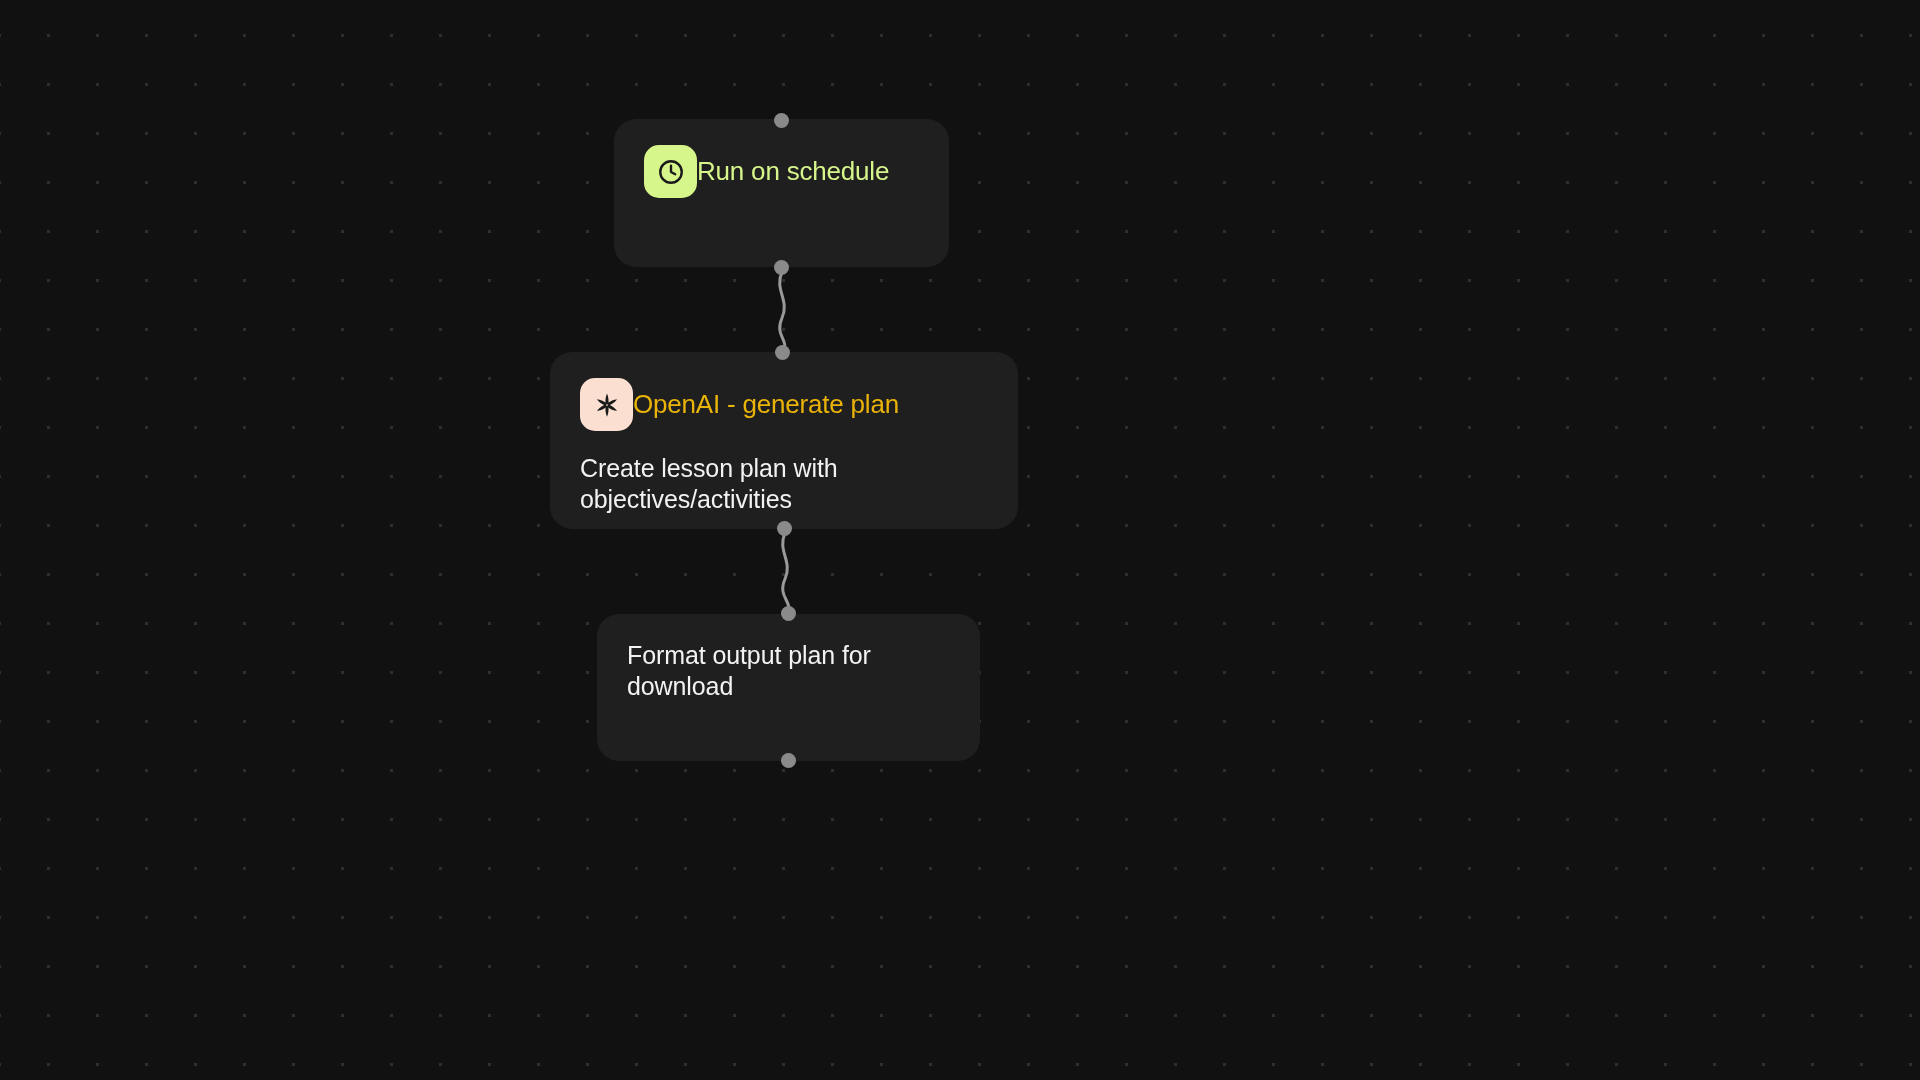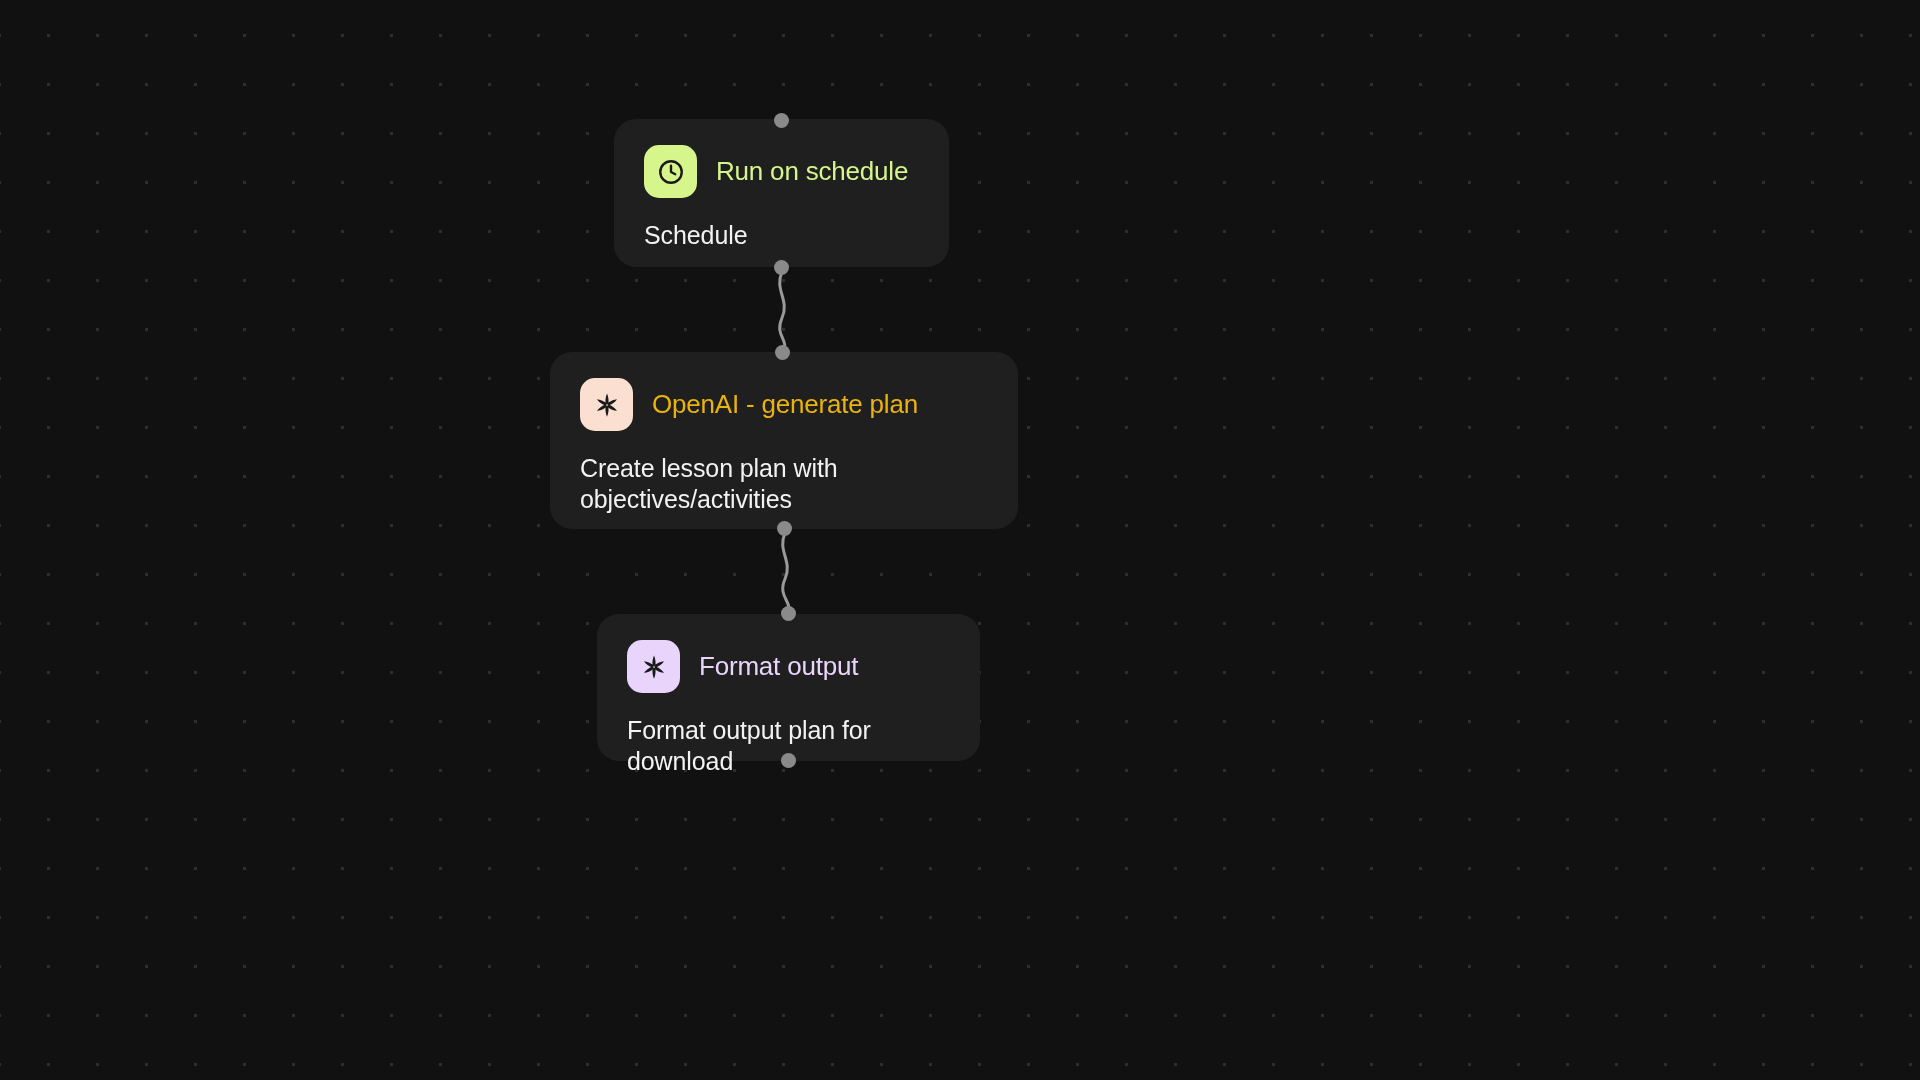--- a/index.html
+++ b/index.html
@@ -37,21 +37,20 @@
     z-index:2;
     padding:26px 30px 30px 30px;
     display:flex;
     flex-direction:column;
     gap:22px;
   }
 
   .node-head {
     display:flex;
     align-items:center;
-    gap:19px;
   }
 
   .node-icon {
     width:53px; height:53px;
     border-radius:15px;
     display:flex;
     align-items:center;
     justify-content:center;
     flex:0 0 auto;
   }
@@ -116,21 +115,20 @@
   <div class="node" id="node-schedule">
     <div class="node-head">
       <span class="node-icon" style="background:#d6f58a;">
         <svg width="30" height="30" viewBox="0 0 24 24" fill="none" stroke="#1a1a1a" stroke-width="1.9" stroke-linecap="round" stroke-linejoin="round">
           <circle cx="12" cy="12" r="8.6"></circle>
           <path d="M12 6.9 L12 12 L15.4 13.8"></path>
         </svg>
       </span>
       <span class="node-title" style="color:#d6f58a;">Run on schedule</span>
     </div>
-    <div class="node-desc">Schedule</div>
   </div>
 
   <div class="node" id="node-openai">
     <div class="node-head">
       <span class="node-icon" style="background:#fbe0d2;">
         <svg width="30" height="30" viewBox="0 0 32 32" fill="#1a1a1a">
           <g transform="translate(16,16)">
             <g>
               <path d="M0,-12.4 C1.5,-9.2 1.9,-5.0 1.55,-1.9 L0,-0.6 L-1.55,-1.9 C-1.9,-5.0 -1.5,-9.2 0,-12.4 Z"></path>
             </g>
@@ -151,43 +149,16 @@
             </g>
           </g>
         </svg>
       </span>
       <span class="node-title" style="color:#eab308;">OpenAI - generate plan</span>
     </div>
     <div class="node-desc" style="max-width:290px;">Create lesson plan with objectives/activities</div>
   </div>
 
   <div class="node" id="node-format">
-    <div class="node-head">
-      <span class="node-icon" style="background:#e9d4fb;">
-        <svg width="30" height="30" viewBox="0 0 32 32" fill="#1a1a1a">
-          <g transform="translate(16,16)">
-            <g>
-              <path d="M0,-12.4 C1.5,-9.2 1.9,-5.0 1.55,-1.9 L0,-0.6 L-1.55,-1.9 C-1.9,-5.0 -1.5,-9.2 0,-12.4 Z"></path>
-            </g>
-            <g transform="rotate(60)">
-              <path d="M0,-12.4 C1.5,-9.2 1.9,-5.0 1.55,-1.9 L0,-0.6 L-1.55,-1.9 C-1.9,-5.0 -1.5,-9.2 0,-12.4 Z"></path>
-            </g>
-            <g transform="rotate(120)">
-              <path d="M0,-12.4 C1.5,-9.2 1.9,-5.0 1.55,-1.9 L0,-0.6 L-1.55,-1.9 C-1.9,-5.0 -1.5,-9.2 0,-12.4 Z"></path>
-            </g>
-            <g transform="rotate(180)">
-              <path d="M0,-12.4 C1.5,-9.2 1.9,-5.0 1.55,-1.9 L0,-0.6 L-1.55,-1.9 C-1.9,-5.0 -1.5,-9.2 0,-12.4 Z"></path>
-            </g>
-            <g transform="rotate(240)">
-              <path d="M0,-12.4 C1.5,-9.2 1.9,-5.0 1.55,-1.9 L0,-0.6 L-1.55,-1.9 C-1.9,-5.0 -1.5,-9.2 0,-12.4 Z"></path>
-            </g>
-            <g transform="rotate(300)">
-              <path d="M0,-12.4 C1.5,-9.2 1.9,-5.0 1.55,-1.9 L0,-0.6 L-1.55,-1.9 C-1.9,-5.0 -1.5,-9.2 0,-12.4 Z"></path>
-            </g>
-          </g>
-        </svg>
-      </span>
-      <span class="node-title" style="color:#e9d4fb;">Format output</span>
-    </div>
     <div class="node-desc">Format output plan for download</div>
   </div>
 
 </div>
 
 </body></html>

